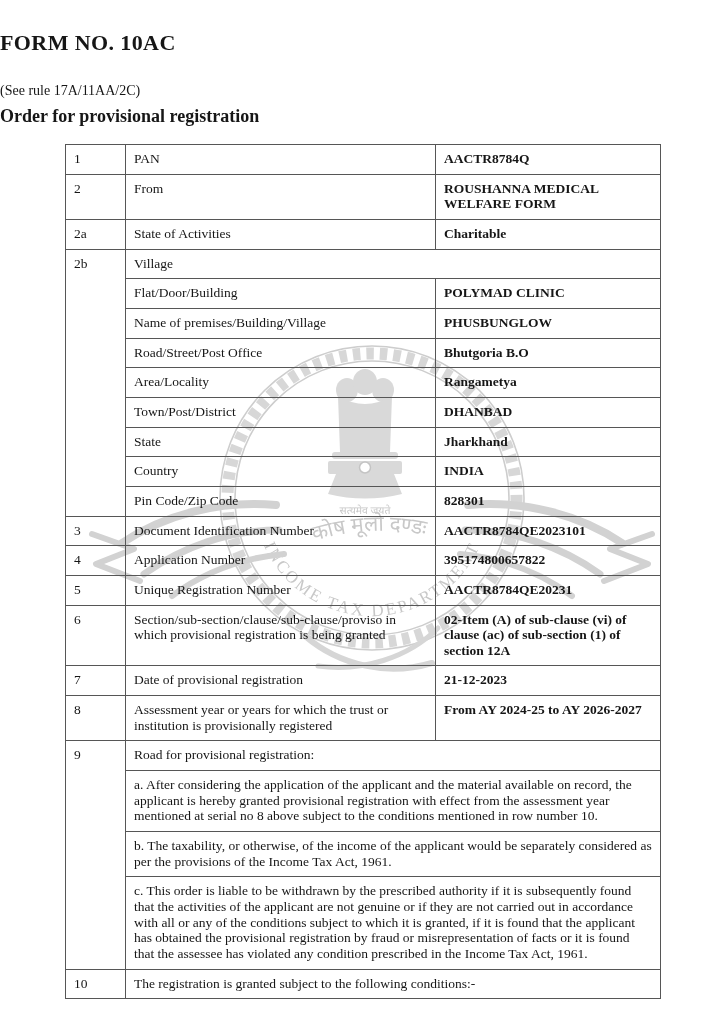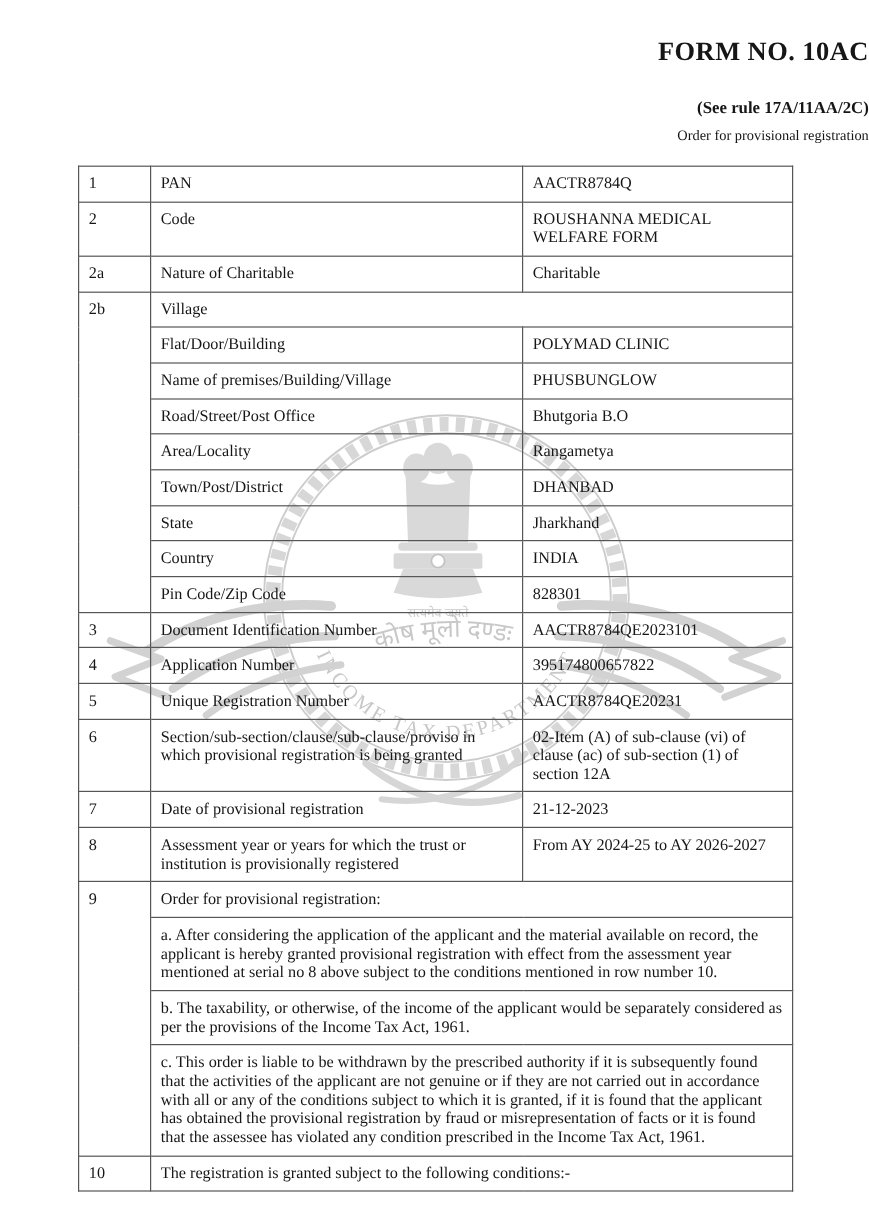--- a/index.html
+++ b/index.html
@@ -5,48 +5,48 @@
   html,body{margin:0;padding:0;background:#ffffff;}
   .page{
     position:relative;
     width:724px;height:1024px;
     background:#ffffff;
     font-family:"Liberation Serif","DejaVu Serif",serif;
     color:#161616;
     overflow:hidden;
   }
   
-  .doc-header{position:relative;z-index:2;text-align:right;}
+  .doc-header{position:relative;z-index:2;text-align:left;}
   .doc-title{
     margin:0;padding-top:30px;
     font-size:22px;font-weight:bold;letter-spacing:.4px;
   }
-  .doc-rule{margin:0;padding-top:27px;font-size:14px;font-weight:bold;}
-  .doc-order{margin:0;padding-top:7px;font-size:12px;}
+  .doc-rule{margin:0;padding-top:27px;font-size:14px;}
+  .doc-order{margin:0;padding-top:7px;font-size:18px;font-weight:bold;}
   
   table.reg{
     position:relative;z-index:2;
     margin:17px 0 0 65px;
     border-collapse:collapse;
     table-layout:fixed;
     width:595px;
     font-size:13.5px;line-height:1.16;
     background:transparent;
   }
   table.reg td{
     border:1px solid #565656;
     padding:6px 8px 7px 8px;
     vertical-align:top;
     word-wrap:break-word;
     background:transparent;
   }
   col.c-sno{width:60px;}
   col.c-label{width:310px;}
   col.c-value{width:225px;}
-  td.value{padding-right:20px;}
+  td.value{padding-right:20px;font-weight:bold;}
   
   .watermark{
     position:absolute;left:0;top:0;z-index:1;
     pointer-events:none;
   }
   .wm-text{fill:#c8c8c8;font-family:"Liberation Serif","DejaVu Serif",serif;}
 </style>
 </head>
 <body>
 
@@ -115,26 +115,26 @@
         <col class="c-value">
       </colgroup>
     <tbody>
       <tr>
         <td>1</td>
         <td>PAN</td>
         <td class="value">AACTR8784Q</td>
       </tr>
       <tr>
         <td>2</td>
-        <td>Code</td>
+        <td>From</td>
         <td class="value">ROUSHANNA MEDICAL WELFARE FORM</td>
       </tr>
       <tr>
         <td>2a</td>
-        <td>Nature of Charitable</td>
+        <td>State of Activities</td>
         <td class="value">Charitable</td>
       </tr>
 
       <tr>
         <td rowspan="9">2b</td>
         <td colspan="2">Village</td>
       </tr>
       <tr>
         <td>Flat/Door/Building</td>
         <td class="value">POLYMAD CLINIC</td>
@@ -194,21 +194,21 @@
         <td class="value">21-12-2023</td>
       </tr>
       <tr>
         <td>8</td>
         <td>Assessment year or years for which the trust or institution is provisionally registered</td>
         <td class="value">From AY 2024-25 to AY 2026-2027</td>
       </tr>
 
       <tr>
         <td rowspan="4">9</td>
-        <td colspan="2">Order for provisional registration:</td>
+        <td colspan="2">Road for provisional registration:</td>
       </tr>
       <tr>
         <td colspan="2">a. After considering the application of the applicant and the material available on record, the applicant is hereby granted provisional registration with effect from the assessment year mentioned at serial no 8 above subject to the conditions mentioned in row number 10.</td>
       </tr>
       <tr>
         <td colspan="2">b. The taxability, or otherwise, of the income of the applicant would be separately considered as per the provisions of the Income Tax Act, 1961.</td>
       </tr>
       <tr>
         <td colspan="2">c. This order is liable to be withdrawn by the prescribed authority if it is subsequently found that the activities of the applicant are not genuine or if they are not carried out in accordance with all or any of the conditions subject to which it is granted, if it is found that the applicant has obtained the provisional registration by fraud or misrepresentation of facts or it is found that the assessee has violated any condition prescribed in the Income Tax Act, 1961.</td>
       </tr>

